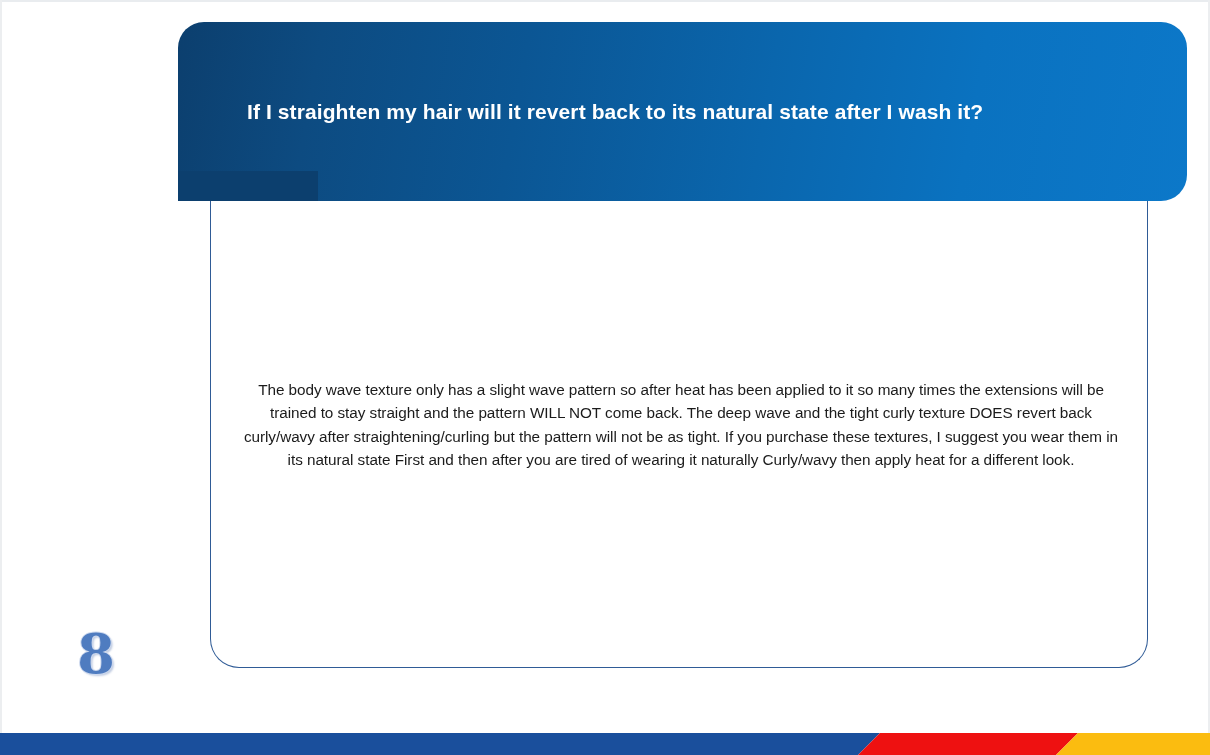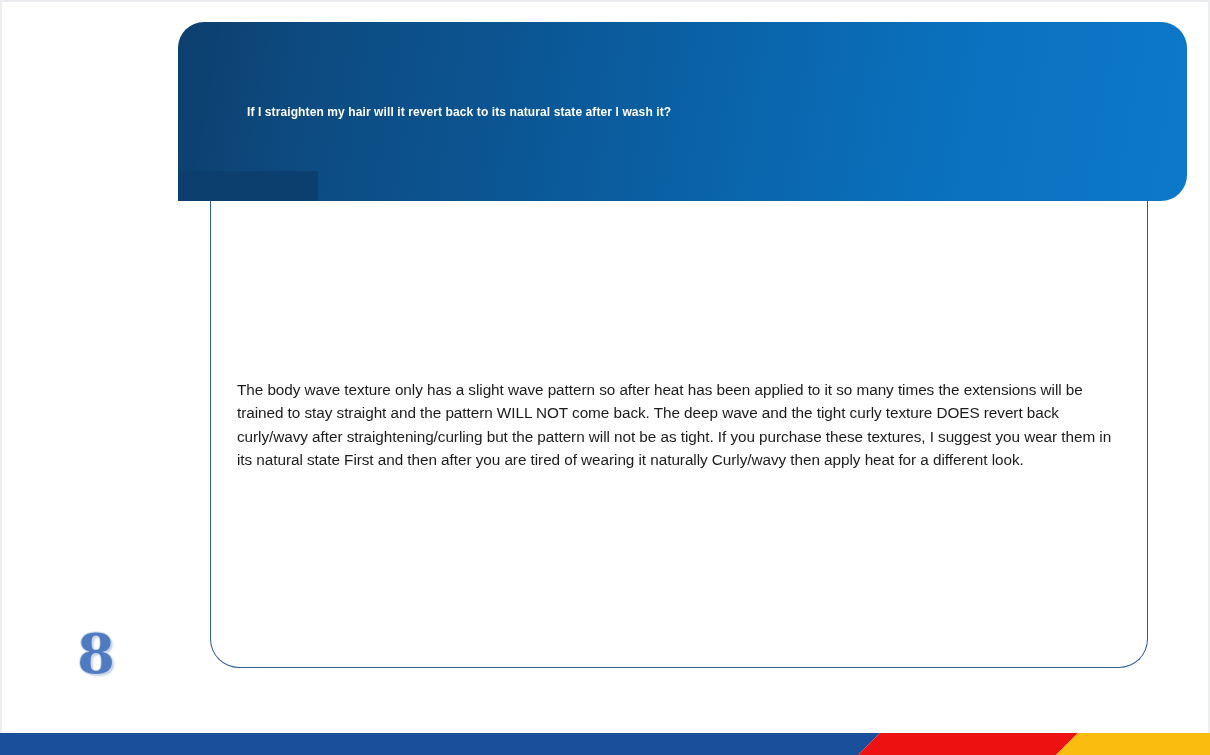--- a/index.html
+++ b/index.html
@@ -84,39 +84,39 @@
     background: #0c3f6e;
     border-bottom-left-radius: 0;
   }
 
   .header-title {
     position: absolute;
     left: 247px;
     top: 99px;
     width: 860px;
     color: #ffffff;
-    font-size: 12px;
+    font-size: 21px;
     font-weight: bold;
     letter-spacing: 0.1px;
     line-height: 26px;
     z-index: 4;
     white-space: nowrap;
   }
 
   
   .body-text {
     position: absolute;
     left: 237px;
     top: 378px;
     width: 888px;
     color: #1b1b1b;
     font-size: 15.3px;
     line-height: 23.4px;
     letter-spacing: -0.05px;
-    text-align: left;
+    text-align: center;
   }
 
   
   .page-number {
     position: absolute;
     left: 72px;
     top: 623px;
     width: 48px;
     height: 62px;
     color: #4f7cc0;

